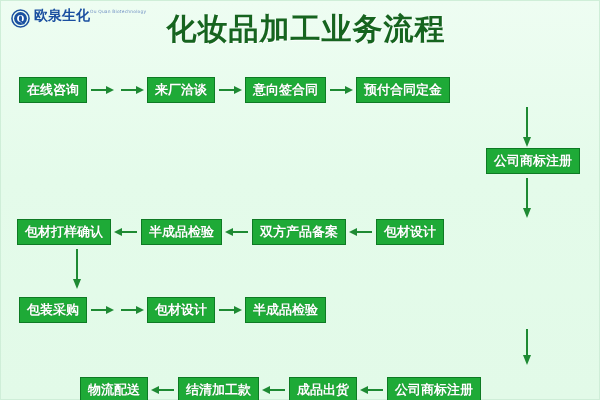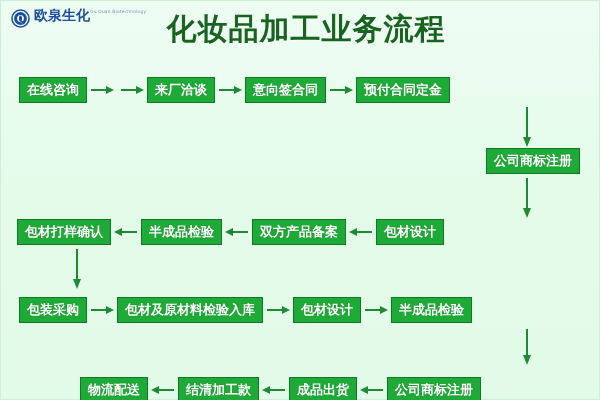--- a/index.html
+++ b/index.html
@@ -182,21 +182,20 @@
     <line x1="7" y1="2" x2="7" y2="34" stroke="#1e8a33" stroke-width="2"></line>
     <polygon points="7,42 3,32 11,32" fill="#1e8a33"></polygon>
   </svg>
 
   <div class="row" id="row-4" style="left:18px; top:296px;">
     <div class="node">包装采购</div>
     <svg class="arrow-h" viewBox="0 0 30 24">
       <line x1="4" y1="12" x2="21" y2="12" stroke="#1e8a33" stroke-width="2"></line>
       <polygon points="27,12 19,8 19,16" fill="#1e8a33"></polygon>
     </svg>
-    <div class="node">包材及原材料检验入库</div>
     <svg class="arrow-h" viewBox="0 0 30 24">
       <line x1="4" y1="12" x2="21" y2="12" stroke="#1e8a33" stroke-width="2"></line>
       <polygon points="27,12 19,8 19,16" fill="#1e8a33"></polygon>
     </svg>
     <div class="node">包材设计</div>
     <svg class="arrow-h" viewBox="0 0 30 24">
       <line x1="4" y1="12" x2="21" y2="12" stroke="#1e8a33" stroke-width="2"></line>
       <polygon points="27,12 19,8 19,16" fill="#1e8a33"></polygon>
     </svg>
     <div class="node">半成品检验</div>

